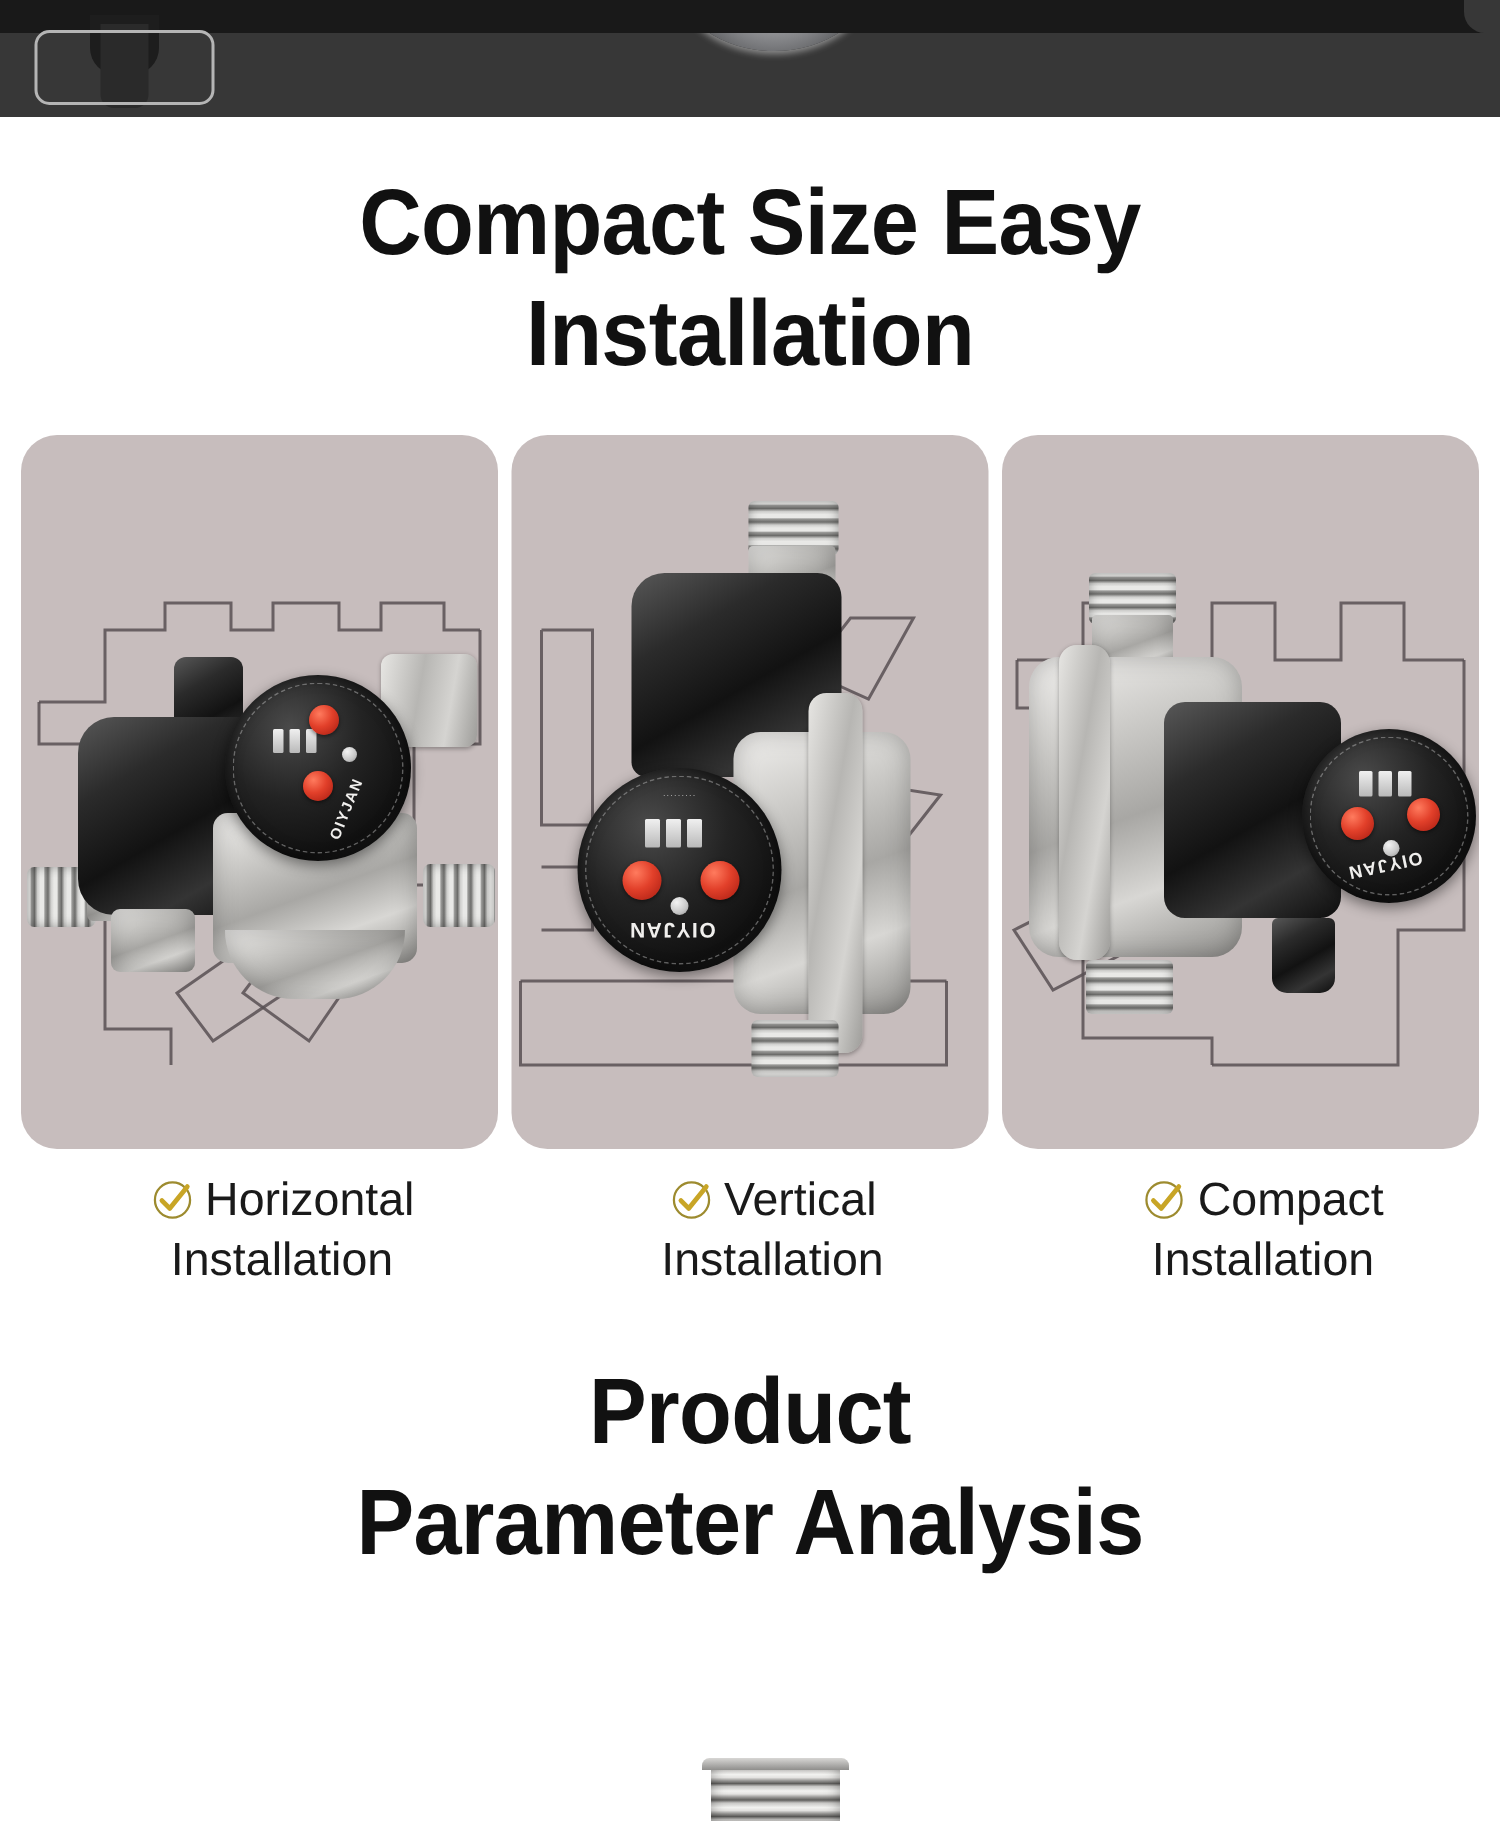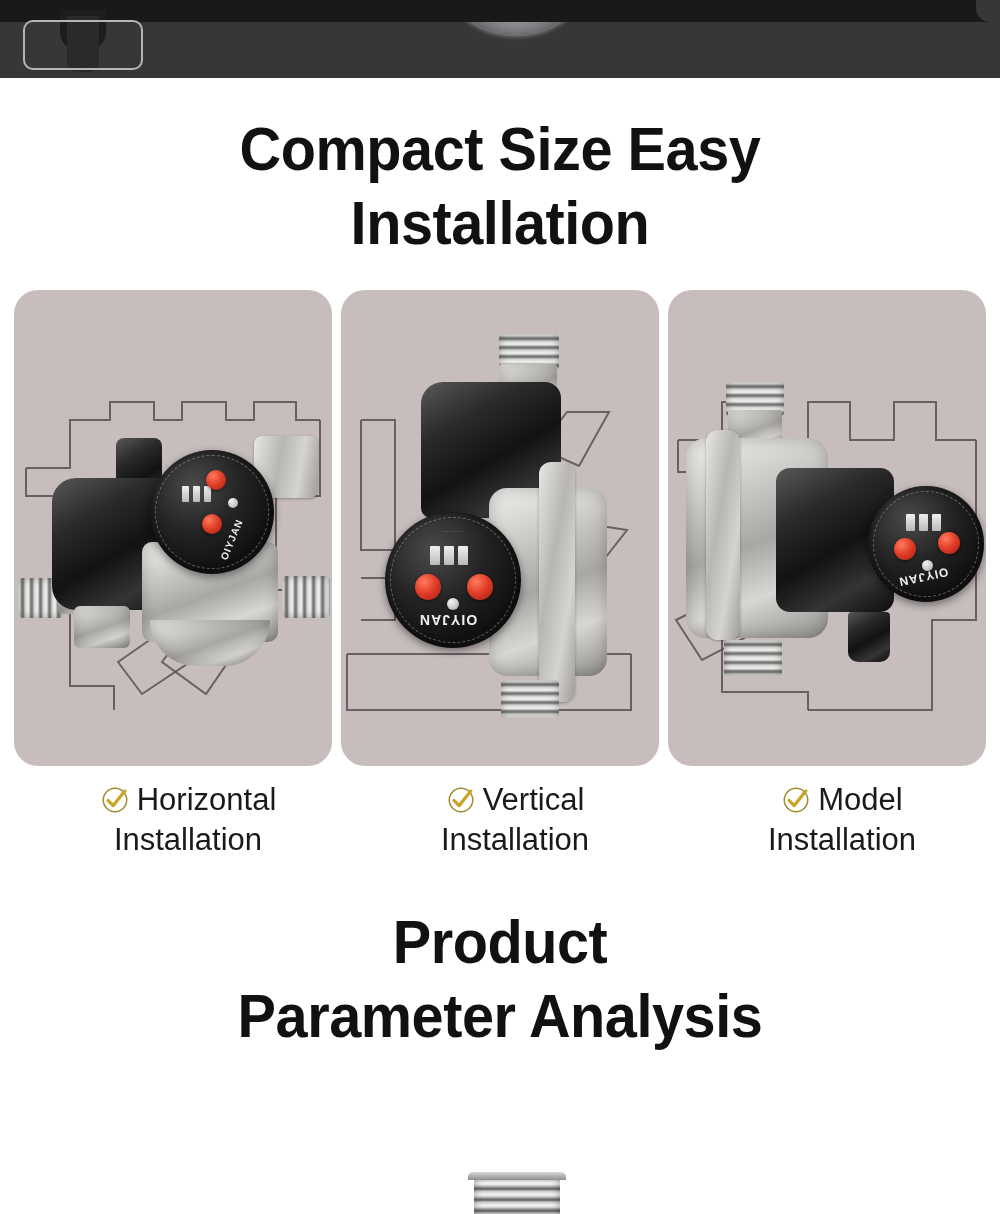--- a/index.html
+++ b/index.html
@@ -463,21 +463,21 @@
       </div>
       <div>Installation</div>
     </div>
 
     <div class="caption">
       <div class="caption-row1">
         <svg class="check-icon" viewBox="0 0 32 32">
           <circle cx="16" cy="16" r="12.5" fill="none" stroke="#9d8b2f" stroke-width="1.6"></circle>
           <path d="M8.5 16.4 L14 22 L26.5 6.5" fill="none" stroke="#c8a526" stroke-width="3.4" stroke-linecap="round" stroke-linejoin="round"></path>
         </svg>
-        <span>Model</span>
+        <span>Compact</span>
       </div>
       <div>Installation</div>
     </div>
 
   </div>
 
   <div class="heading heading-2">
     <span class="ln">Product</span>
     <span class="ln">Parameter Analysis</span>
   </div>

